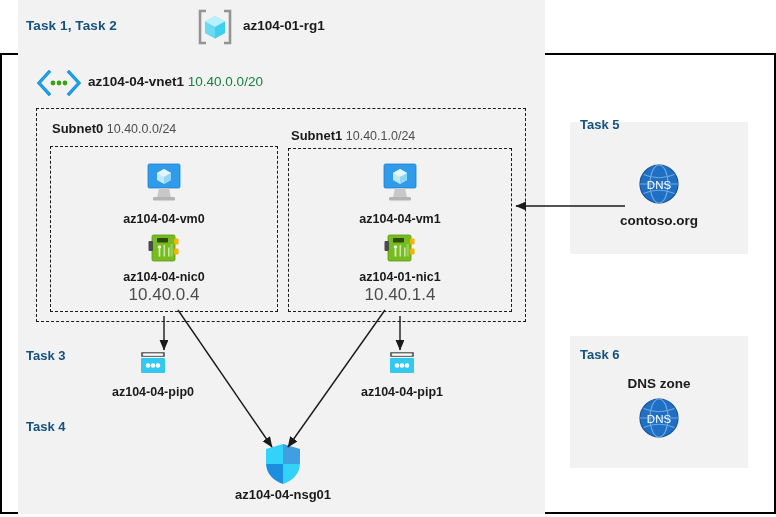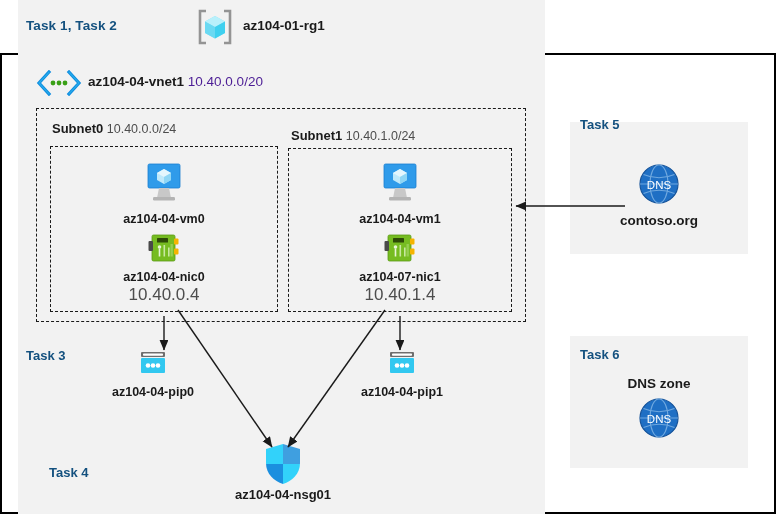--- a/index.html
+++ b/index.html
@@ -63,21 +63,21 @@
     width: 46px; height: 26px;
   }
   .vnet-label {
     position: absolute;
     left: 88px; top: 74px;
     font-size: 13.5px;
     color: #333333;
     white-space: nowrap;
   }
   .vnet-label b { color: #1a1a1a; font-weight: bold; }
-  .vnet-label span.cidr { color: #4c1d95; font-weight: normal; }
+  .vnet-label span.cidr { color: #15803d; font-weight: normal; }
 
   
   .vnet-box {
     position: absolute;
     left: 36px; top: 108px;
     width: 490px; height: 214px;
     border: 1.4px dashed #1a1a1a;
   }
 
   
@@ -137,21 +137,21 @@
     color: #14517f;
     white-space: nowrap;
   }
 
   .p-task3 { left: 18px; top: 337px; width: 527px; height: 78px; }
   .p-task4 { left: 18px; top: 425px; width: 527px; height: 80px; }
   .p-task5 { left: 570px; top: 122px; width: 178px; height: 132px; }
   .p-task6 { left: 570px; top: 336px; width: 178px; height: 132px; }
 
   .lbl-task3 { left: 26px; top: 348px; }
-  .lbl-task4 { left: 26px; top: 465px; margin-left: 23px; }
+  .lbl-task4 { left: 26px; top: 419px; }
   .lbl-task5 { left: 580px; top: 117px; }
   .lbl-task6 { left: 580px; top: 347px; }
 
   
   .pip {
     position: absolute;
     width: 170px;
     text-align: center;
   }
   .pip .nm {
@@ -324,21 +324,21 @@
         <rect x="27" y="6.5" width="4.5" height="6" rx="1" fill="#f5b400"></rect>
         <rect x="27" y="16.5" width="4.5" height="6" rx="1" fill="#f5b400"></rect>
         <rect x="10" y="6" width="11" height="4.5" rx="0.6" fill="#2d4a06"></rect>
         <circle cx="12.5" cy="15" r="1.8" fill="#e8f5d8"></circle>
         <rect x="11.7" y="16.5" width="1.6" height="8" fill="#e8f5d8"></rect>
         <rect x="16.5" y="13" width="1.6" height="11.5" fill="#c7e8a0"></rect>
         <rect x="21" y="15.5" width="1.6" height="9" fill="#c7e8a0"></rect>
         <rect x="23.5" y="12" width="2.4" height="12.5" fill="#96cf52"></rect>
       </svg>
     </span>
-    <span class="nm">az104-07-nic1</span>
+    <span class="nm">az104-01-nic1</span>
     <span class="ip">10.40.1.4</span>
   </div>
 
   <div class="panel p-task3"></div>
   <div class="panel-task-label lbl-task3">Task 3</div>
 
   <div class="pip pip0">
     <span class="ico">
       <svg width="32" height="28" viewBox="0 0 32 28">
         <rect x="4" y="2" width="24" height="5" rx="1" fill="#6e6e6e"></rect>

